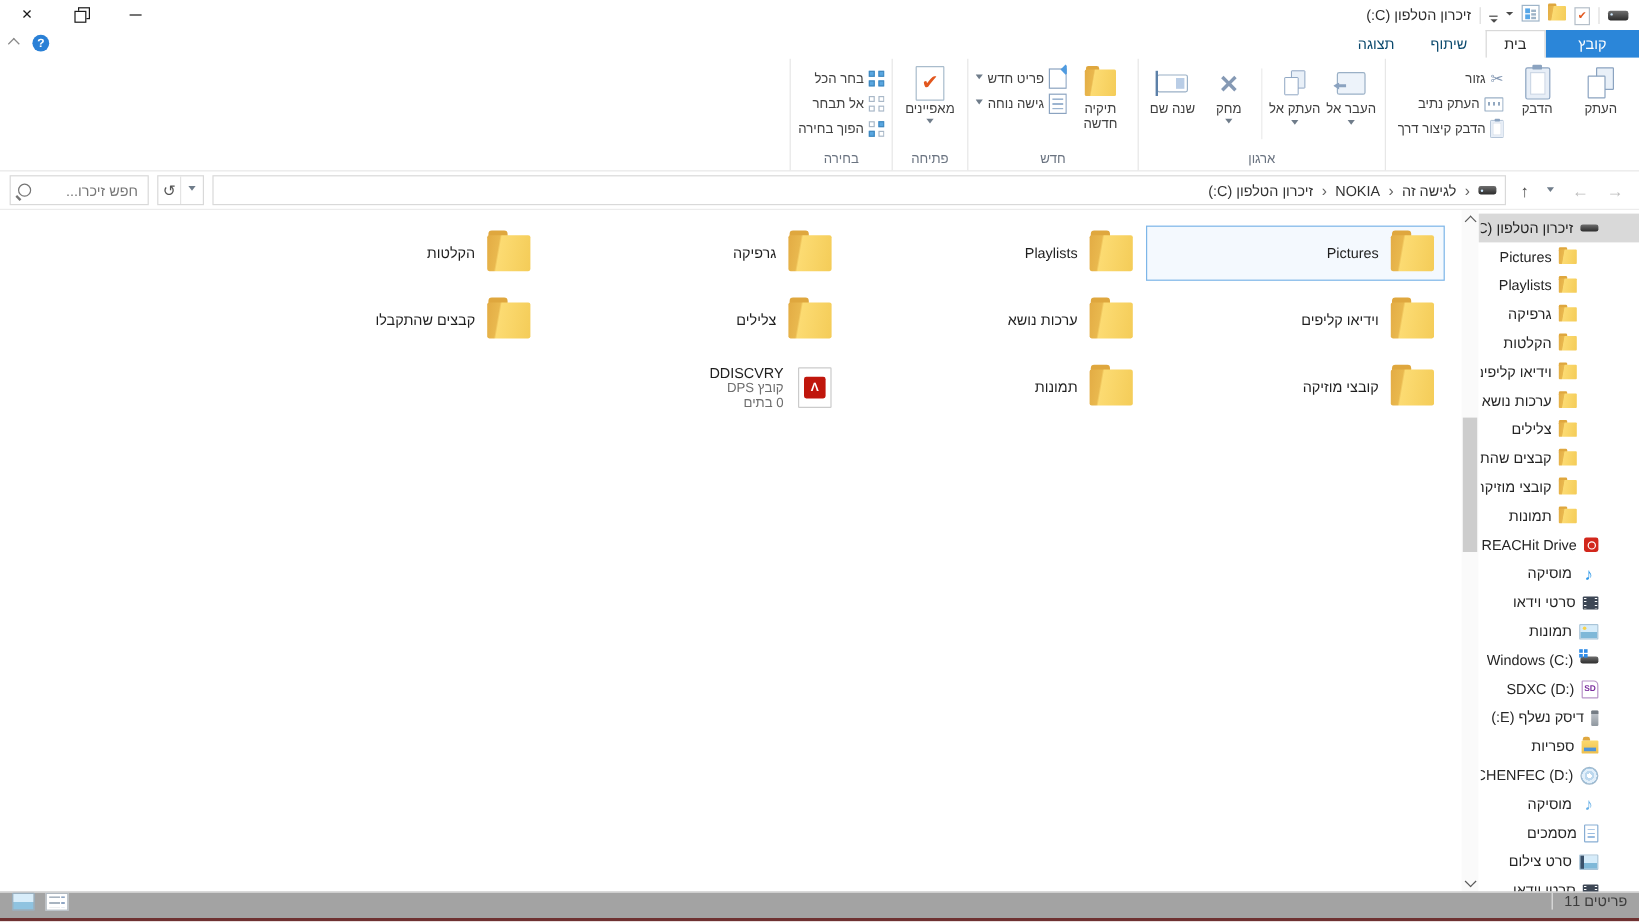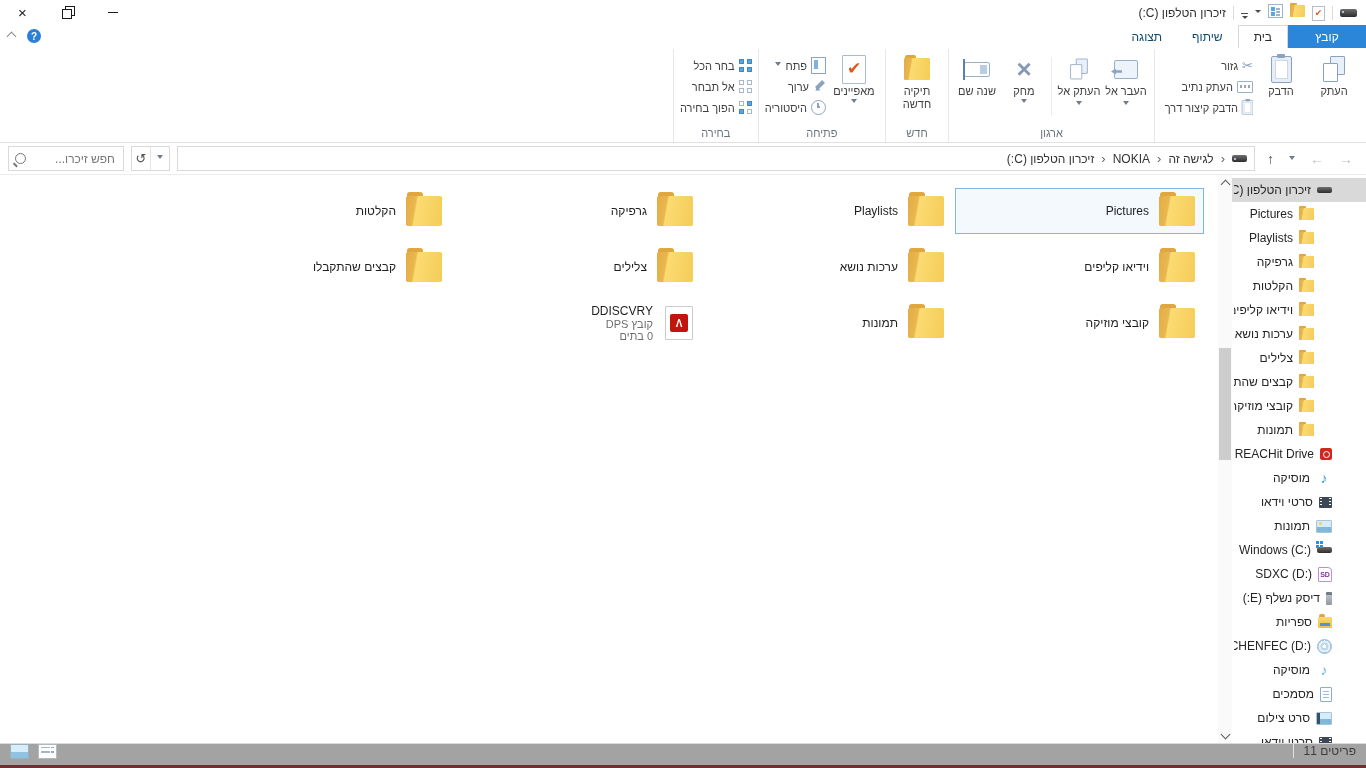--- a/index.html
+++ b/index.html
@@ -275,47 +275,44 @@
     </div>
 
     <div class="rgroup">
       <div class="gbody">
         <div class="rbtn-lg">
           <span class="ricon">
               <span class="fold f26"></span>
             </span>
           <span class="rlbl">תיקיה חדשה</span>
         </div>
+        <div class="rcol">
+          <div class="rbtn-sm">
+            <span class="ic-newitem"></span>
+            <span>פריט חדש</span>
+            <i class="cv"></i>
+          </div>
+          <div class="rbtn-sm">
+            <span class="ic-easy"></span>
+            <span>גישה נוחה</span>
+            <i class="cv"></i>
+          </div>
+        </div>
       </div>
       <div class="glabel">חדש</div>
     </div>
 
     <div class="rgroup">
       <div class="gbody">
         <div class="rbtn-lg">
           <span class="ricon">
               <span class="ic-props">✔</span>
             </span>
           <span class="rlbl">מאפיינים</span>
           <i class="cv"></i>
-        </div>
-        <div class="rcol">
-          <div class="rbtn-sm">
-            <span class="ic-open"></span>
-            <span>פתח</span>
-            <i class="cv"></i>
-          </div>
-          <div class="rbtn-sm">
-            <span class="ic-edit"></span>
-            <span>ערוך</span>
-          </div>
-          <div class="rbtn-sm">
-            <span class="ic-history"></span>
-            <span>היסטוריה</span>
-          </div>
         </div>
       </div>
       <div class="glabel">פתיחה</div>
     </div>
 
     <div class="rgroup">
       <div class="gbody">
         <div class="rcol">
           <div class="rbtn-sm">
             <span class="selgrid">

